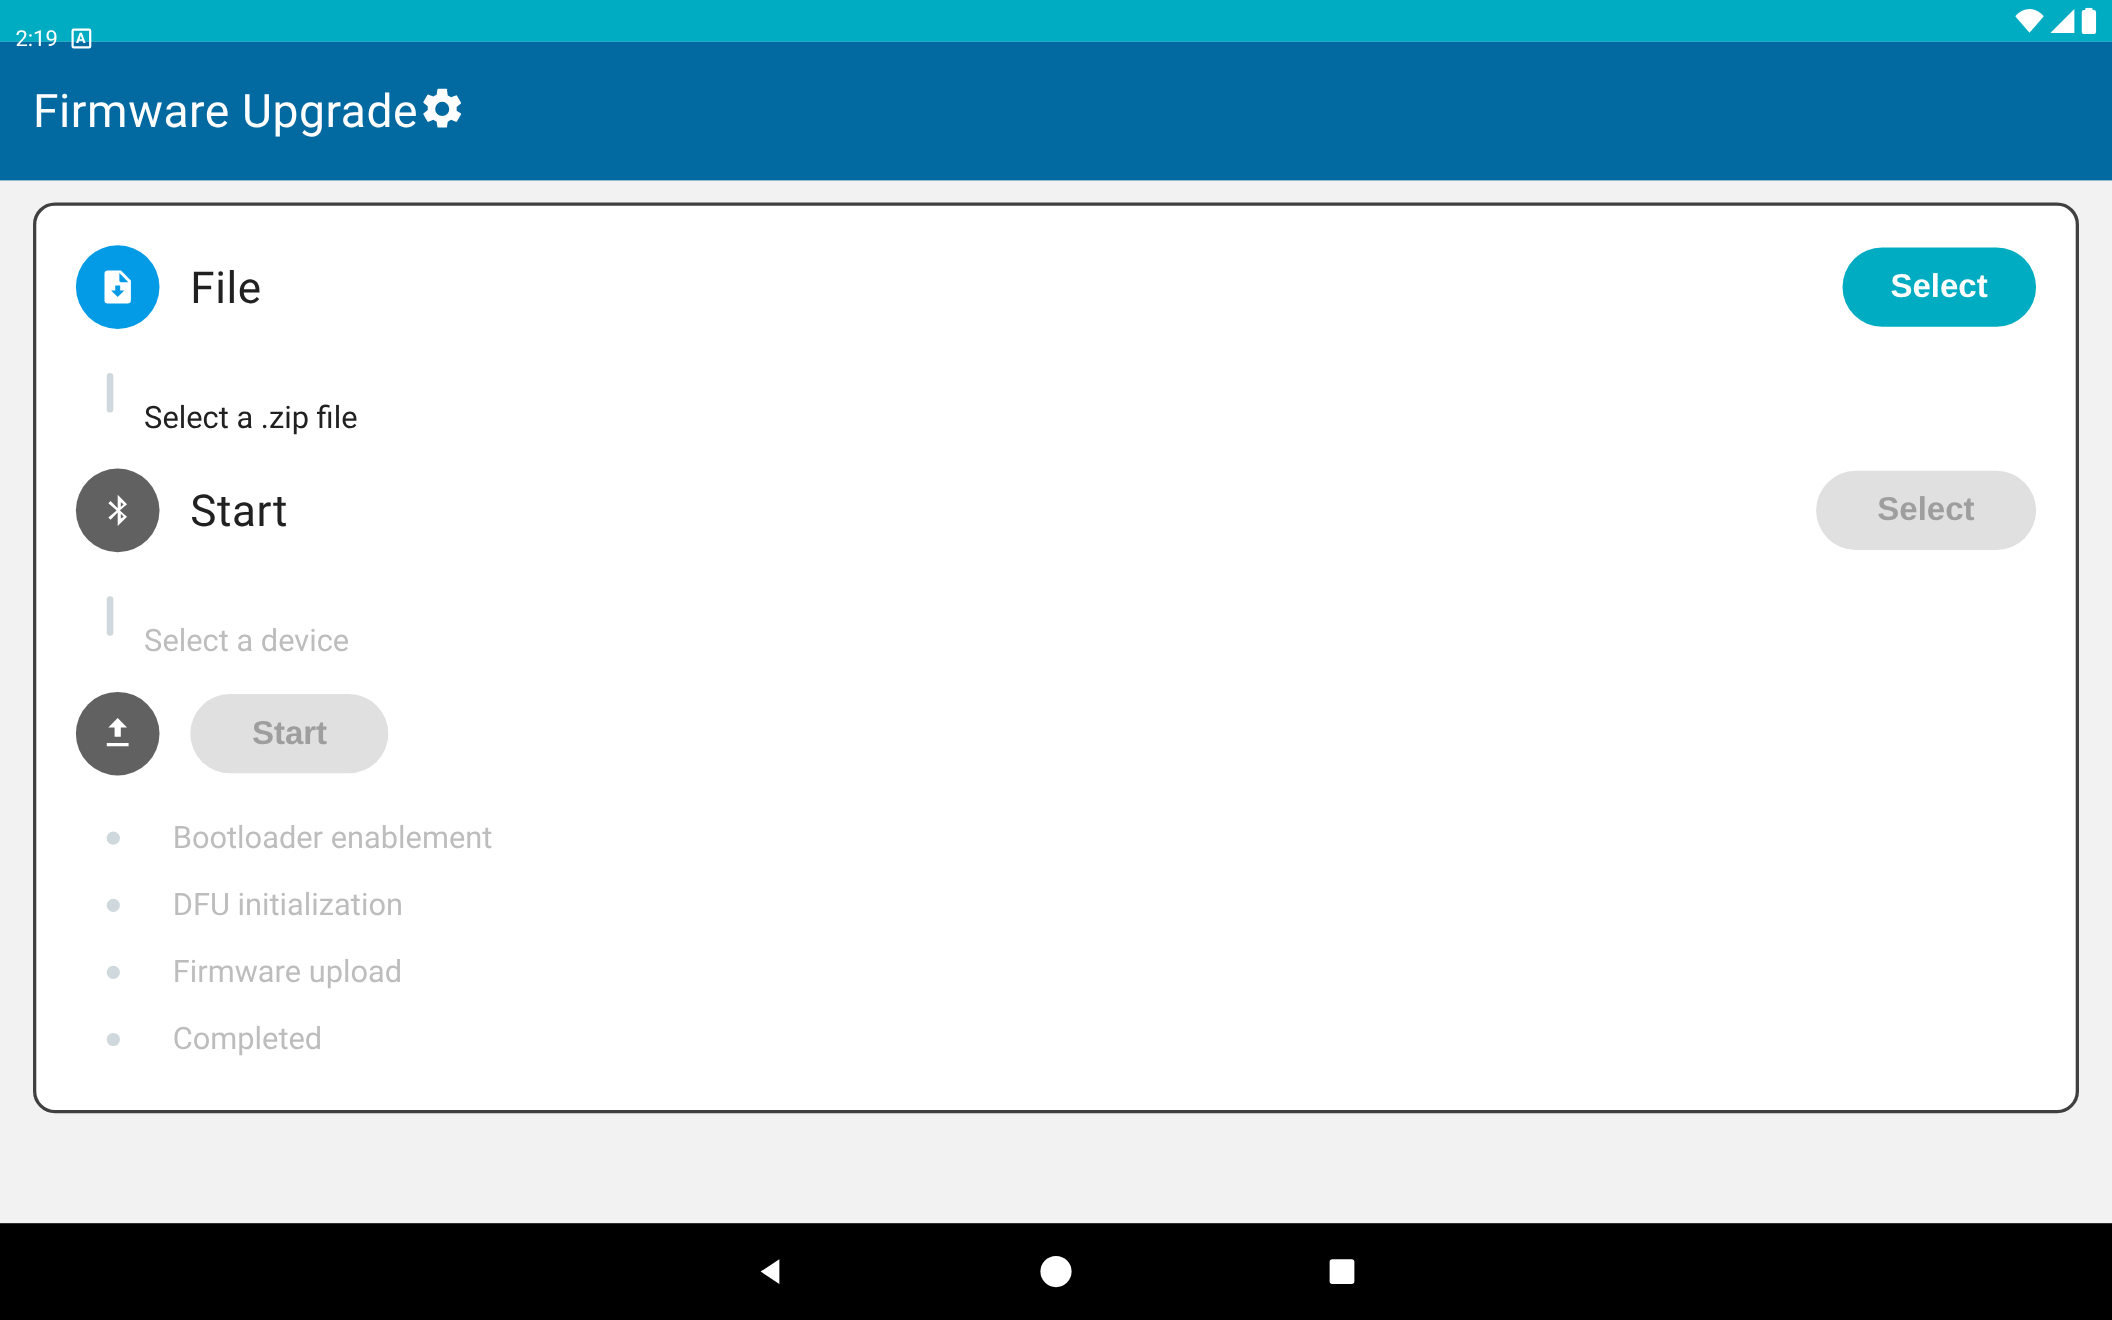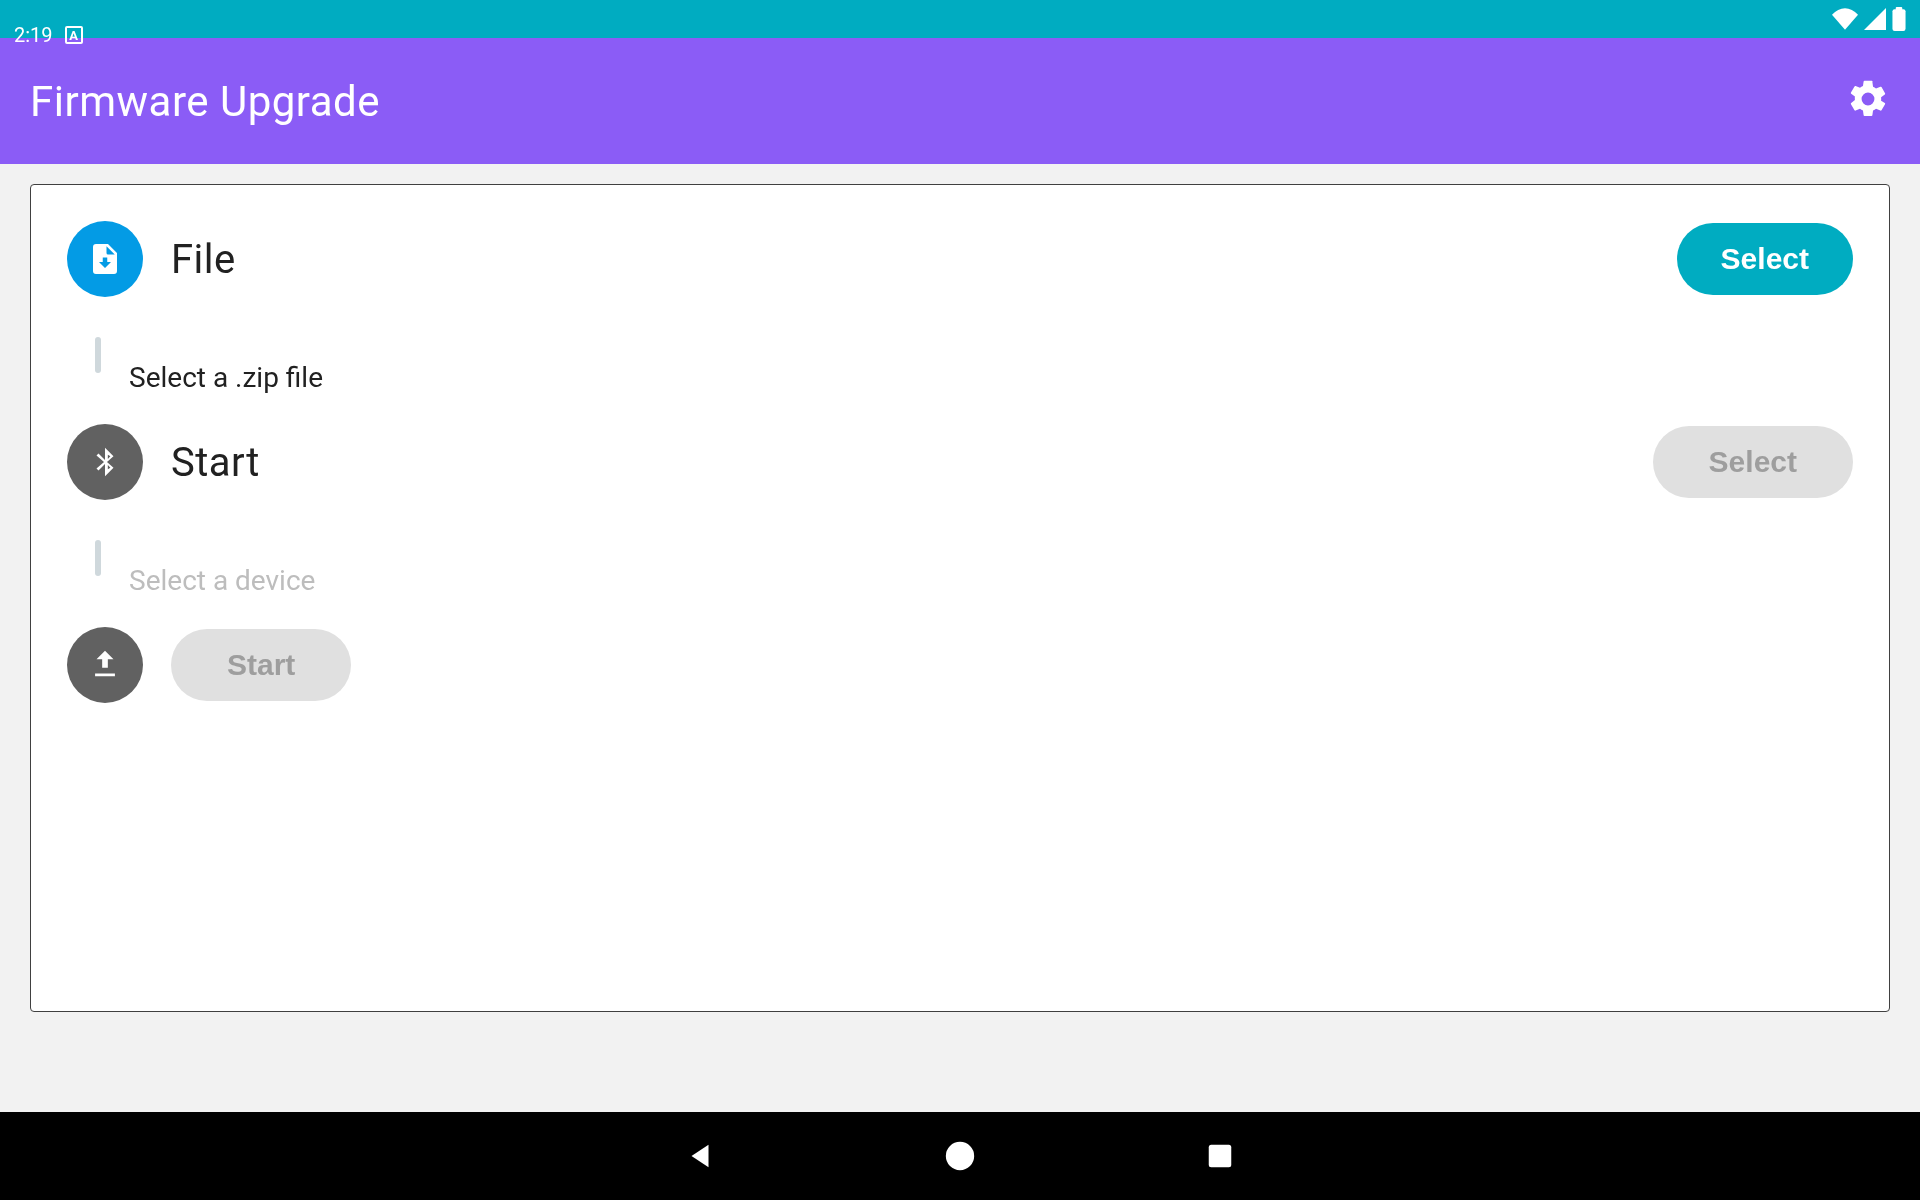--- a/index.html
+++ b/index.html
@@ -14,34 +14,34 @@
     padding: 0 14px;
     color: #fff;
     font-size: 20px;
   }
   .status-left { display: flex; align-items: center; gap: 12px; margin-top: 32px; }
   .status-right { display: flex; align-items: center; gap: 6px; }
   .keyboard-icon { width:18px; height:18px; border:2px solid #fff; display:flex; align-items:center; justify-content:center; font-size:13px; font-weight:bold; border-radius:2px; }
 
   .app-bar {
     height: 126px;
-    background: #8b5cf6;
+    background: #0369a1;
     display: flex;
     align-items: center;
-    justify-content: space-between;
+    justify-content: flex-start;
     padding: 0 30px;
     color: #fff;
   }
   .app-title { font-size: 42px; font-weight: 400; letter-spacing: 0.5px; }
 
   .content-wrap { padding: 20px 30px; height: 868px; }
   .card {
     background: #fff;
-    border: 1px solid #404040;
-    border-radius: 4px;
+    border: 3px solid #404040;
+    border-radius: 20px;
     height: 828px;
     padding: 36px 36px;
   }
 
   .section-row {
     display: flex;
     align-items: center;
     gap: 28px;
     margin-bottom: 10px;
   }
@@ -148,20 +148,38 @@
     </div>
 
     <div class="section-row" style="margin-top:6px;">
       <div class="circle circle-grey">
         <svg width="34" height="34" viewBox="0 0 24 24" fill="#fff">
           <path d="M5 20h14v-2H5v2zM12 2 6 8h4v6h4V8h4l-6-6z"></path>
         </svg>
       </div>
       <button class="pill pill-disabled">Start</button>
     </div>
+    <div class="prog-list">
+      <div class="prog-item">
+        <div class="dot"></div>
+        <div class="prog-label">Bootloader enablement</div>
+      </div>
+      <div class="prog-item">
+        <div class="dot"></div>
+        <div class="prog-label">DFU initialization</div>
+      </div>
+      <div class="prog-item">
+        <div class="dot"></div>
+        <div class="prog-label">Firmware upload</div>
+      </div>
+      <div class="prog-item">
+        <div class="dot"></div>
+        <div class="prog-label">Completed</div>
+      </div>
+    </div>
 
   </div>
 </div>
 
 <div class="nav-bar">
   <div class="nav-btn">
     <svg width="34" height="34" viewBox="0 0 24 24" fill="#fff">
         <path d="M18 4v16L6 12 18 4z"></path>
       </svg>
   </div>

